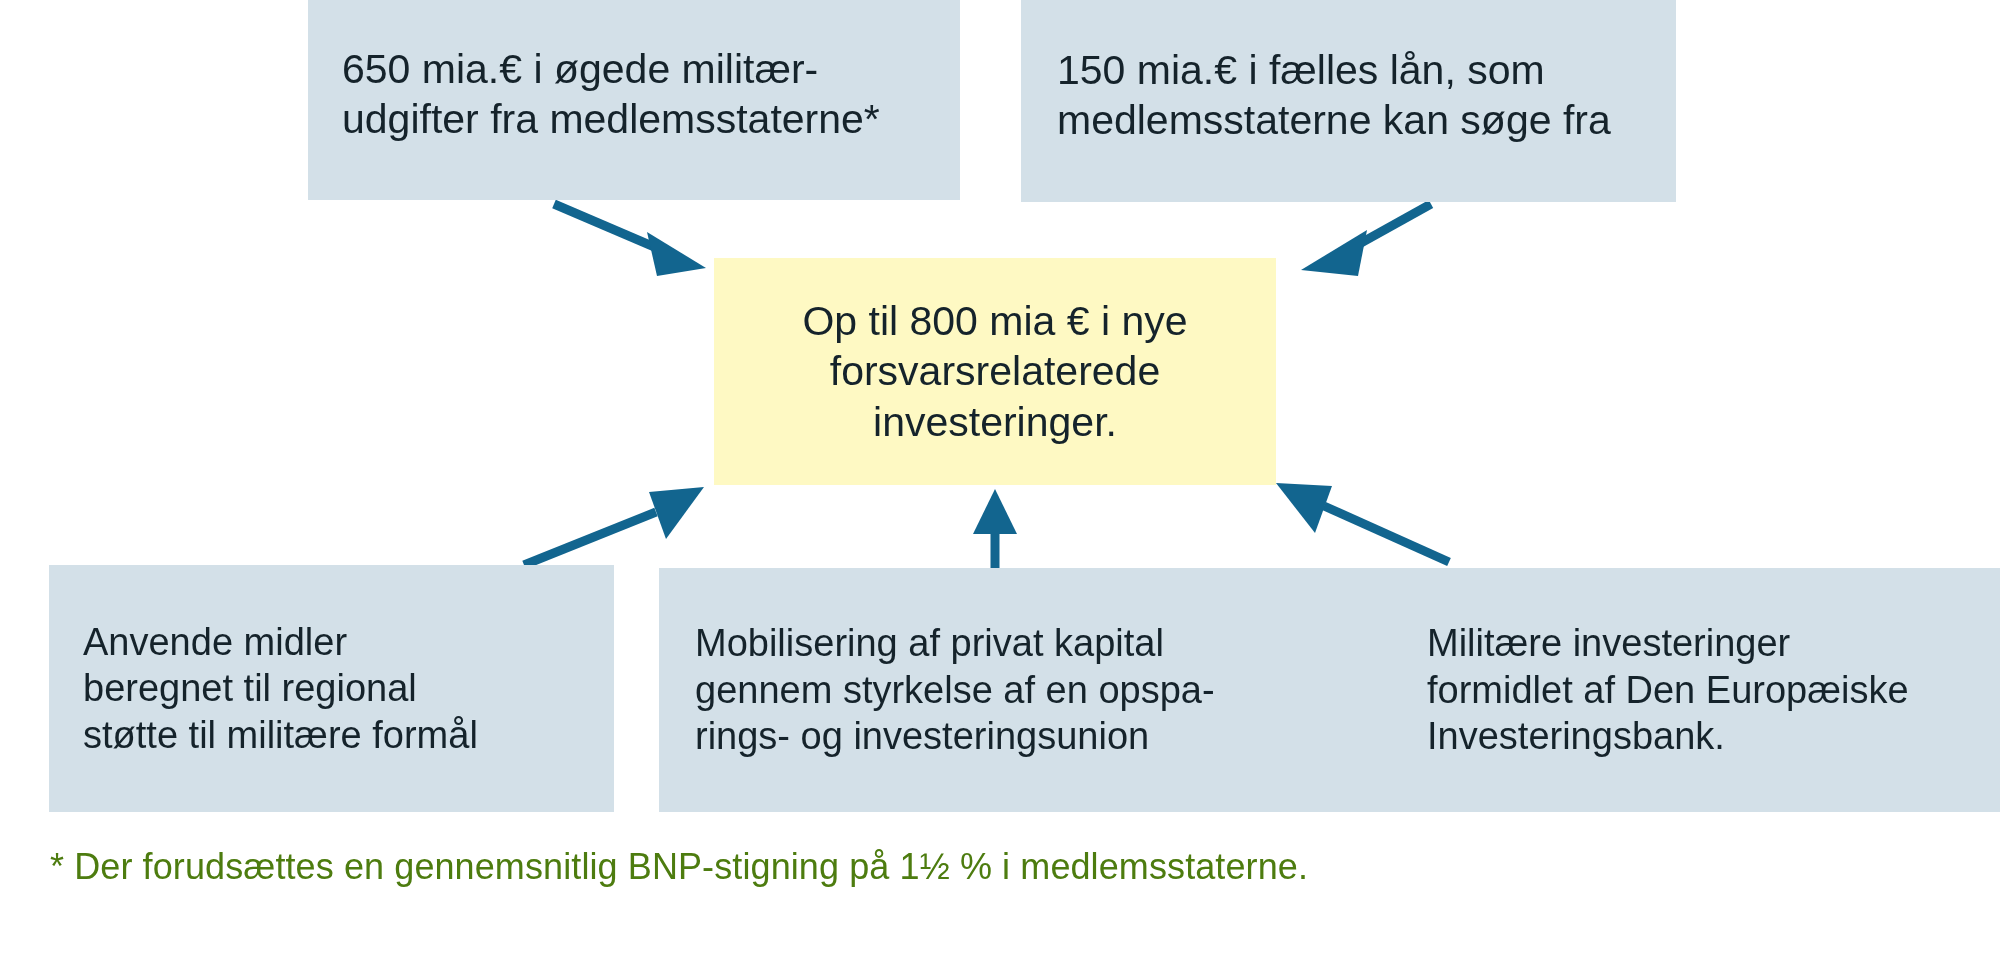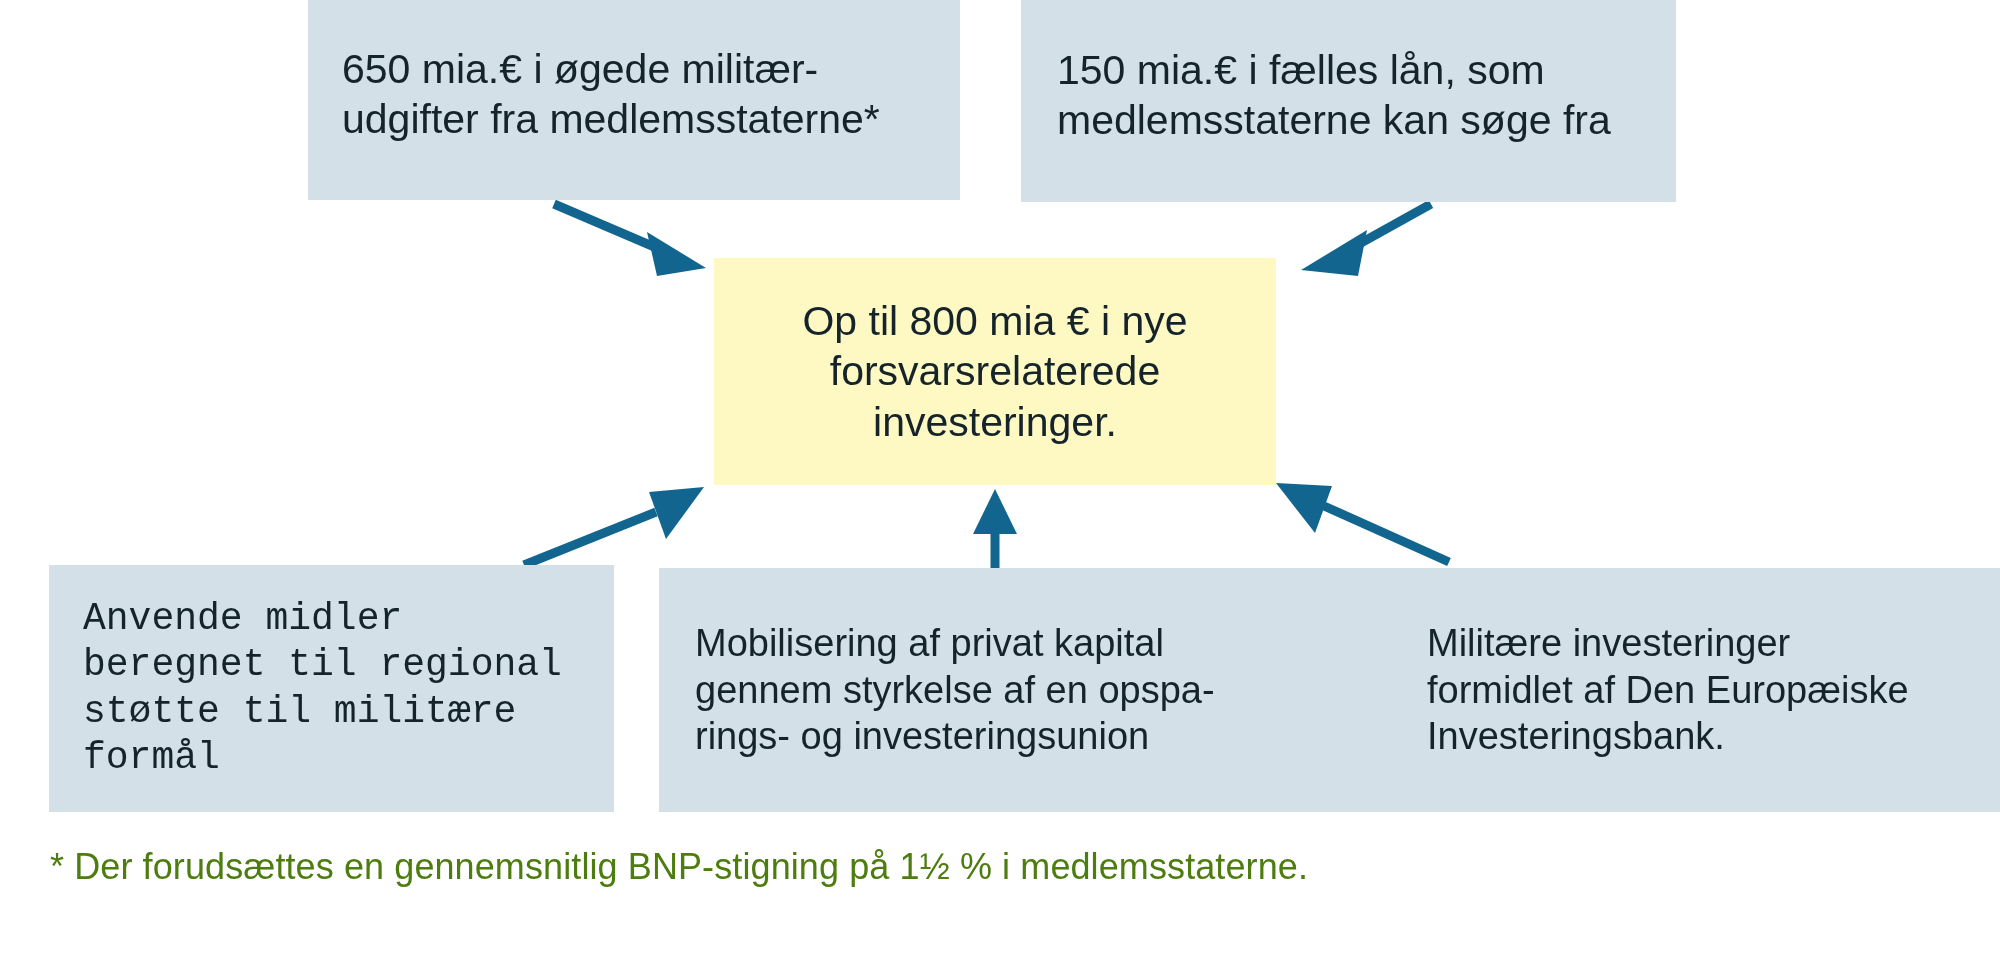--- a/index.html
+++ b/index.html
@@ -79,21 +79,20 @@
   }
 
   
   #box-bottom-left {
     left: 13px;
     top: 565px;
     width: 565px;
     height: 247px;
     padding: 0 10px 0 34px;
     font-size: 38px;
-    font-family: Liberation Mono, monospace;
   }
   #box-bottom-mid {
     left: 623px;
     top: 568px;
     width: 782px;
     height: 244px;
     padding: 0 10px 0 36px;
     font-size: 38px;
   }
   #box-bottom-right {

